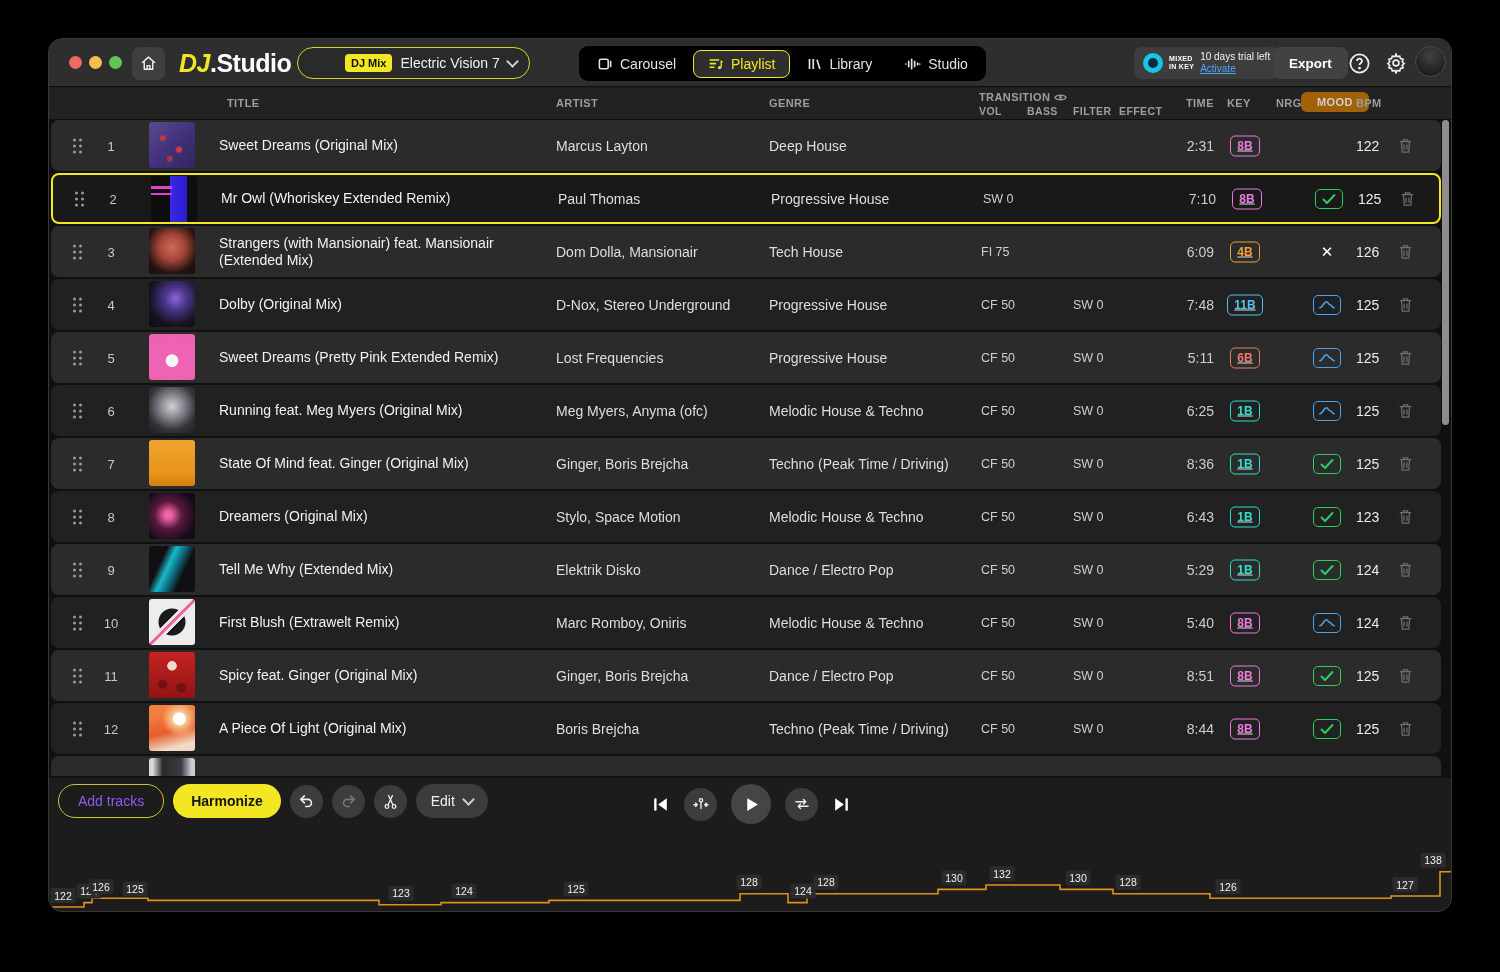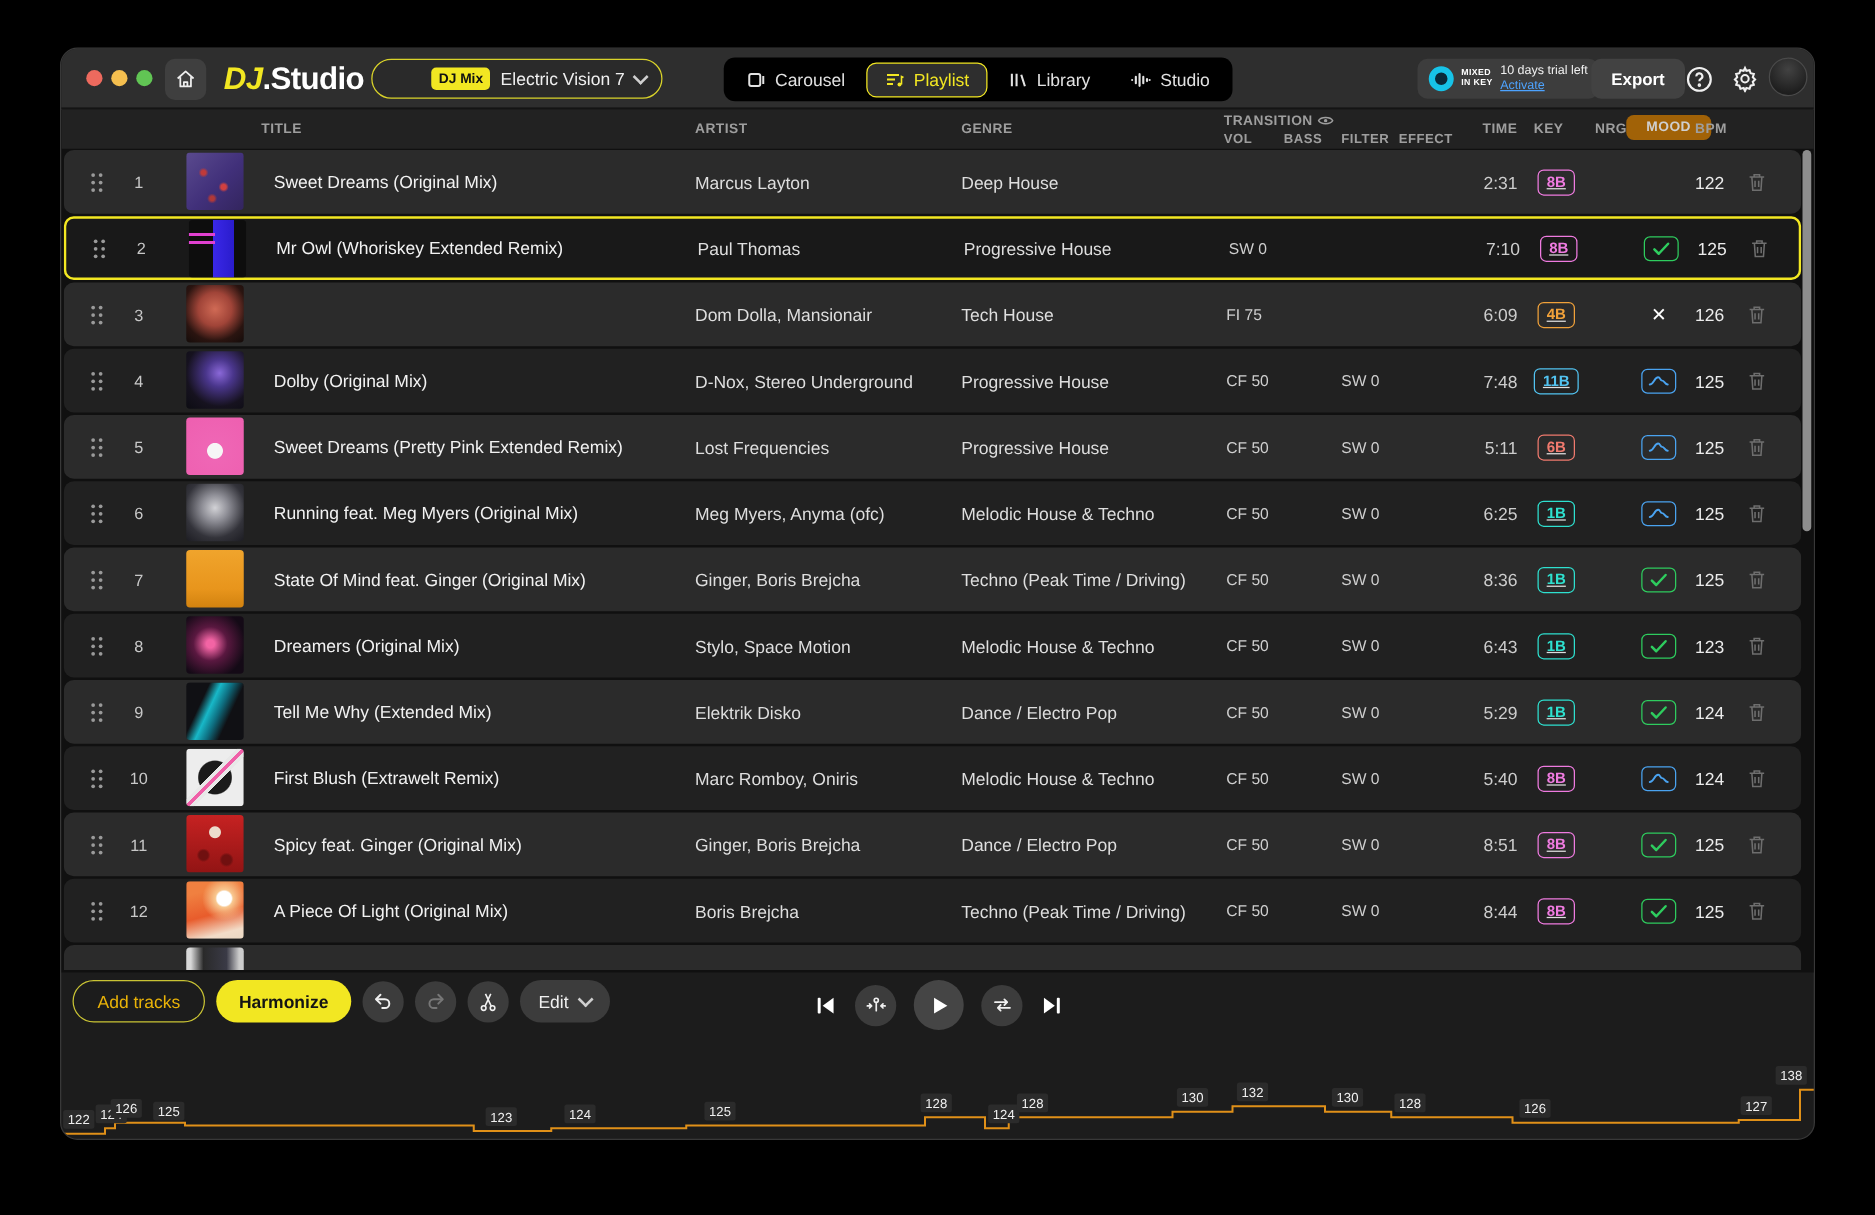--- a/index.html
+++ b/index.html
@@ -77,21 +77,21 @@
   .mbox { width:28px; height:20px; border:1.5px solid #fff; border-radius:5px; display:flex; align-items:center; justify-content:center; }
   .mx { color:#fff; font-size:15px; }
   .c-bpm { left:1305px; width:34px; color:#ececec; }
   .c-trash { left:1340px; width:28px; display:flex; justify-content:center; }
   .scrollbar { position:absolute; right:3px; top:32px; width:8px; height:656px; }
   .scroll-thumb { position:absolute; top:0; width:7px; height:305px; border-radius:4px; background:#8d8d8d; }
 
   
   .toolbar { position:absolute; left:0; top:740px; width:1404px; height:46px; }
   .tb-left { position:absolute; left:9px; top:5px; display:flex; align-items:center; gap:9px; }
-  .btn-add { height:34px; border:1px solid #c9c334; border-radius:17px; color:#eab308; font-size:14px;
+  .btn-add { height:34px; border:1px solid #c9c334; border-radius:17px; color:#8b5cf6; font-size:14px;
     display:flex; align-items:center; padding:0 19px; background:transparent; }
   .btn-harm { height:34px; background:#f2e722; border-radius:17px; color:#141414; font-size:14px; font-weight:bold;
     display:flex; align-items:center; padding:0 18px; }
   .circ { width:33px; height:33px; border-radius:50%; background:#3c3c3c; display:flex; align-items:center; justify-content:center; }
   .btn-edit { height:34px; background:#3c3c3c; border-radius:17px; color:#f0f0f0; font-size:14px;
     display:flex; align-items:center; gap:9px; padding:0 15px; }
   .transport { position:absolute; left:702px; top:5px; transform:translateX(-50%); display:flex; align-items:center; gap:14px; }
   .circ.play { width:40px; height:40px; background:#454545; }
 
   
@@ -178,21 +178,21 @@
       <svg width="22" height="22" viewBox="0 0 24 24" fill="none" stroke="#f0f0f0" stroke-width="1.8">
           <circle cx="12" cy="12" r="3.2"></circle>
           <path d="M12 2.5 l1.2 2.6 2.8 -0.6 0.9 2.7 2.8 0.7 -0.9 2.7 2 2 -2 2 0.9 2.7 -2.8 0.7 -0.9 2.7 -2.8 -0.6 -1.2 2.6 -1.2 -2.6 -2.8 0.6 -0.9 -2.7 -2.8 -0.7 0.9 -2.7 -2 -2 2 -2 -0.9 -2.7 2.8 -0.7 0.9 -2.7 2.8 0.6 z"></path>
         </svg>
     </div>
     <div class="avatar"></div>
   </div>
 
   <div class="table">
     <div class="thead">
-      <span class="th" style="left:160px">TITLE</span>
+      <span class="th" style="left:178px">TITLE</span>
       <span class="th" style="left:507px">ARTIST</span>
       <span class="th" style="left:720px">GENRE</span>
       <span class="th th2top" style="left:930px">
         <span>TRANSITION</span><span class="eye"><svg width="13" height="9" viewBox="0 0 16 11" fill="none" stroke="#9e9e9e" stroke-width="1.5">
               <path d="M1 5.5 C3.5 1.5 12.5 1.5 15 5.5 C12.5 9.5 3.5 9.5 1 5.5 z"></path>
               <circle cx="8" cy="5.5" r="1.7" fill="#9e9e9e" stroke="none"></circle>
             </svg></span>
       </span>
       <span class="th th2bot" style="left:930px">VOL</span>
       <span class="th th2bot" style="left:978px">BASS</span>
@@ -274,20 +274,21 @@
     <span class="dots">
             <i></i>
             <i></i>
             <i></i>
             <i></i>
             <i></i>
             <i></i>
           </span>
     <span class="cell c-num">3</span>
     <span class="c-art" style="background: radial-gradient(circle at 50% 42%, rgb(208, 106, 85) 0%, rgb(160, 68, 56) 38%, rgb(42, 20, 16) 72%, rgb(20, 12, 10) 100%);"></span>
+    <span class="cell c-title">Strangers (with Mansionair) feat. Mansionair (Extended Mix)</span>
     <span class="cell c-artist">Dom Dolla, Mansionair</span>
     <span class="cell c-genre">Tech House</span>
     <span class="cell c-vol">FI 75</span>
     <span class="cell c-fx"></span>
     <span class="cell c-time">6:09</span>
     <span class="cell c-key">
             <span class="key-badge" style="color: rgb(240, 161, 58); border-color: rgb(240, 161, 58);">4B</span>
           </span>
     <span class="cell c-mood">
             <span class="mx" style="color:#ffffff">✕</span>

